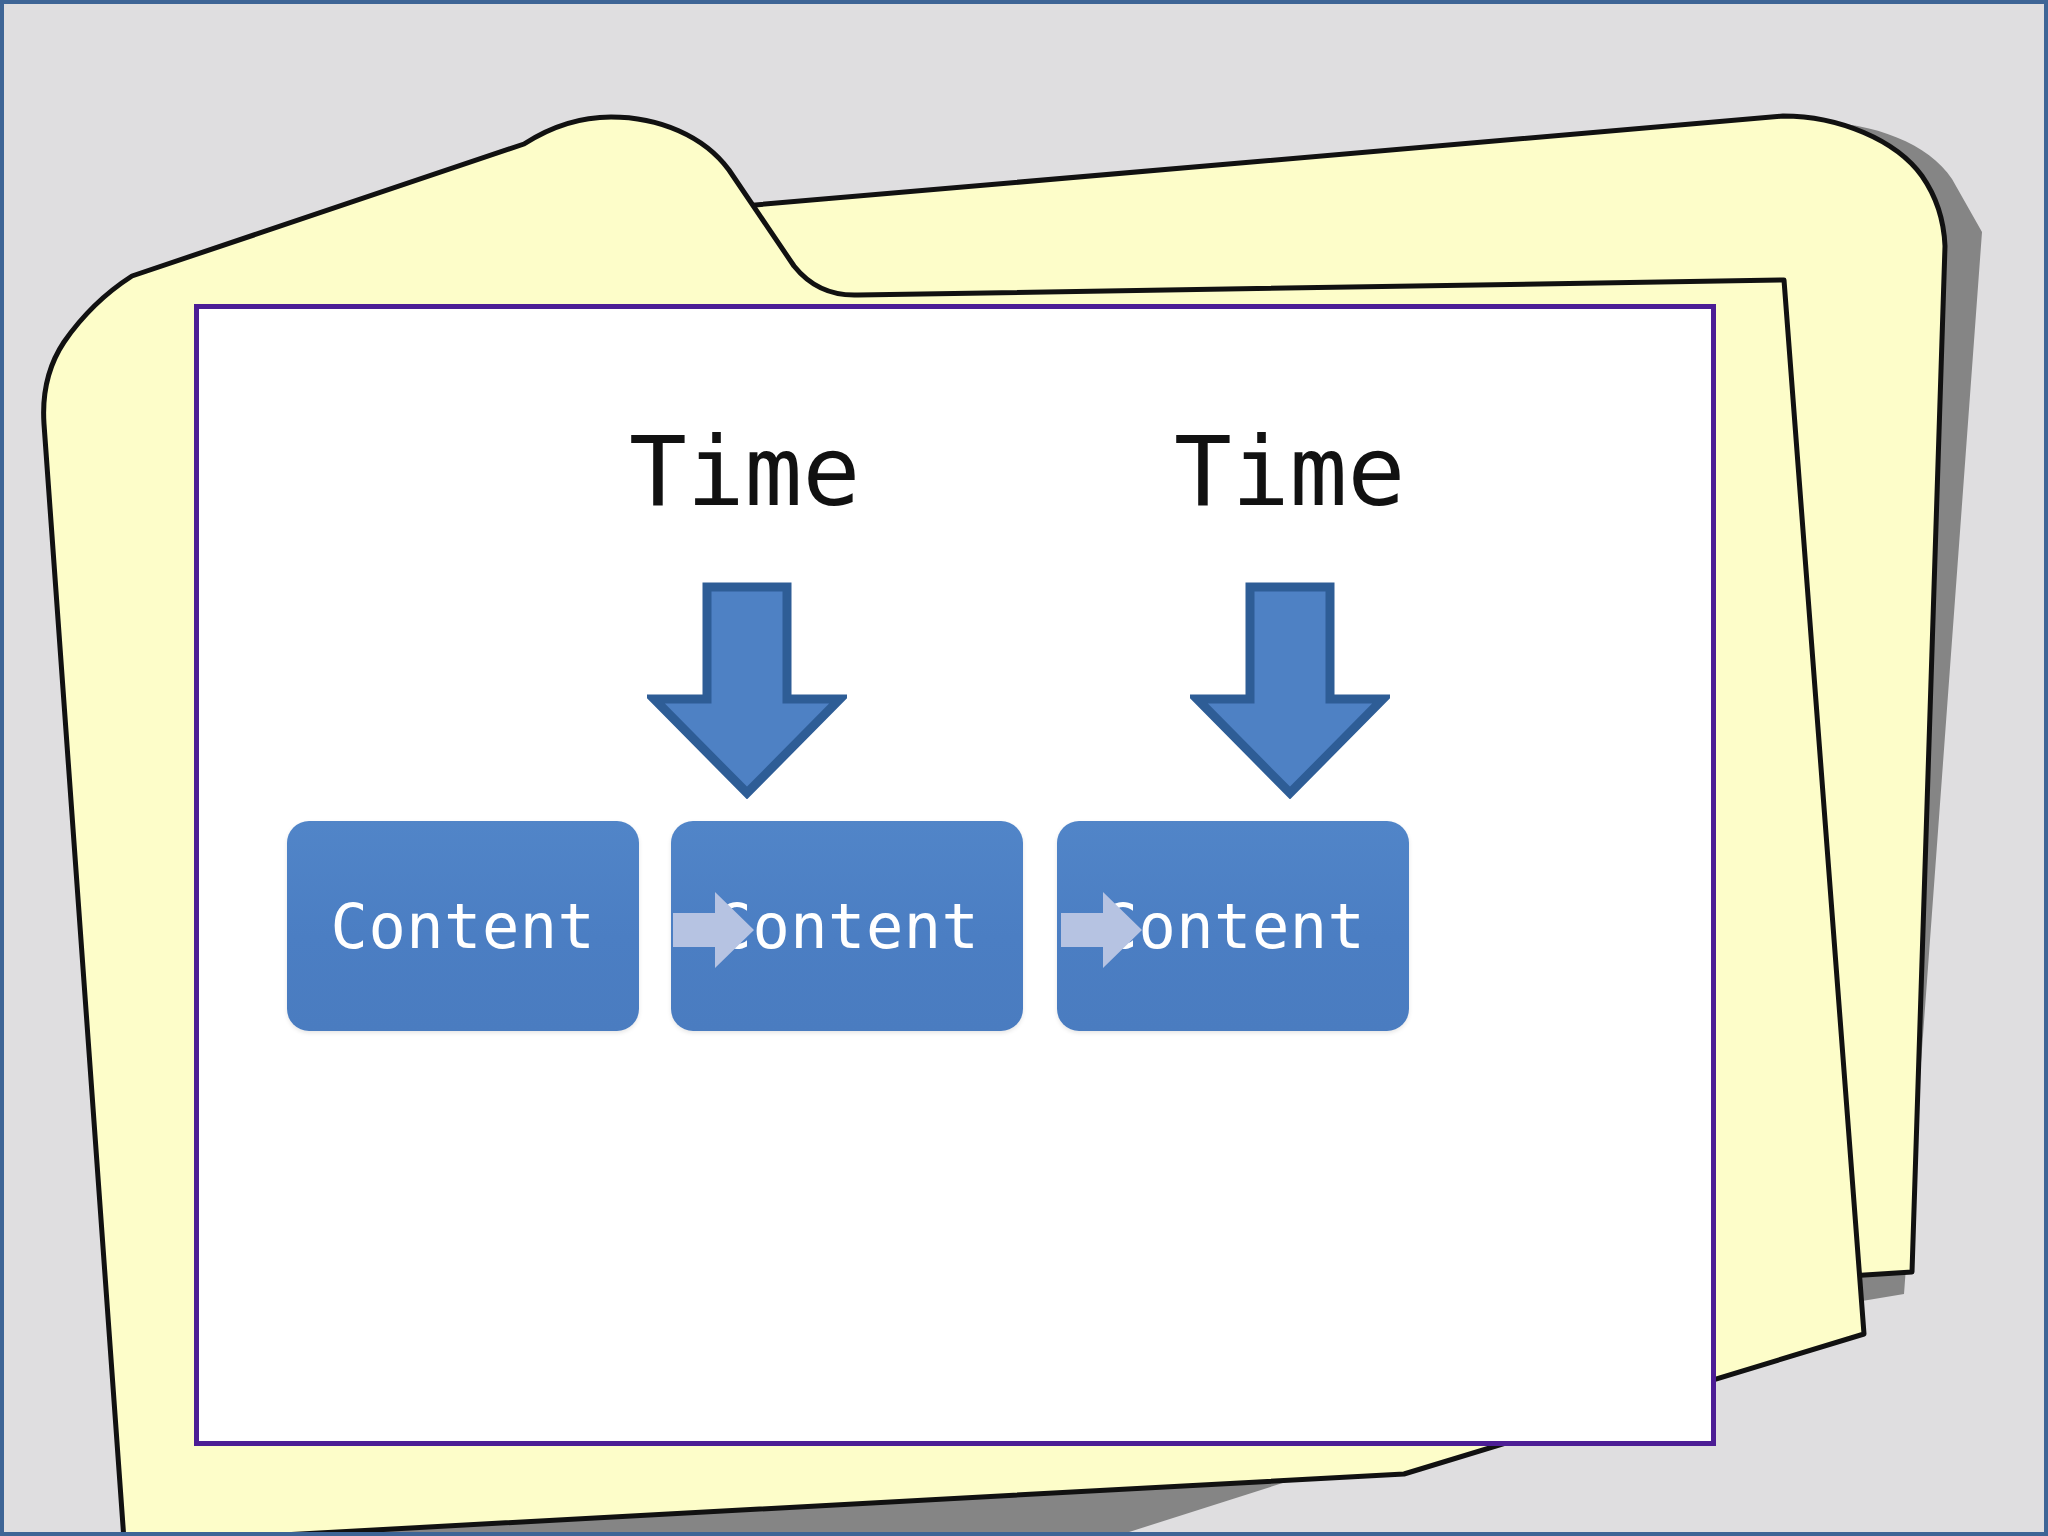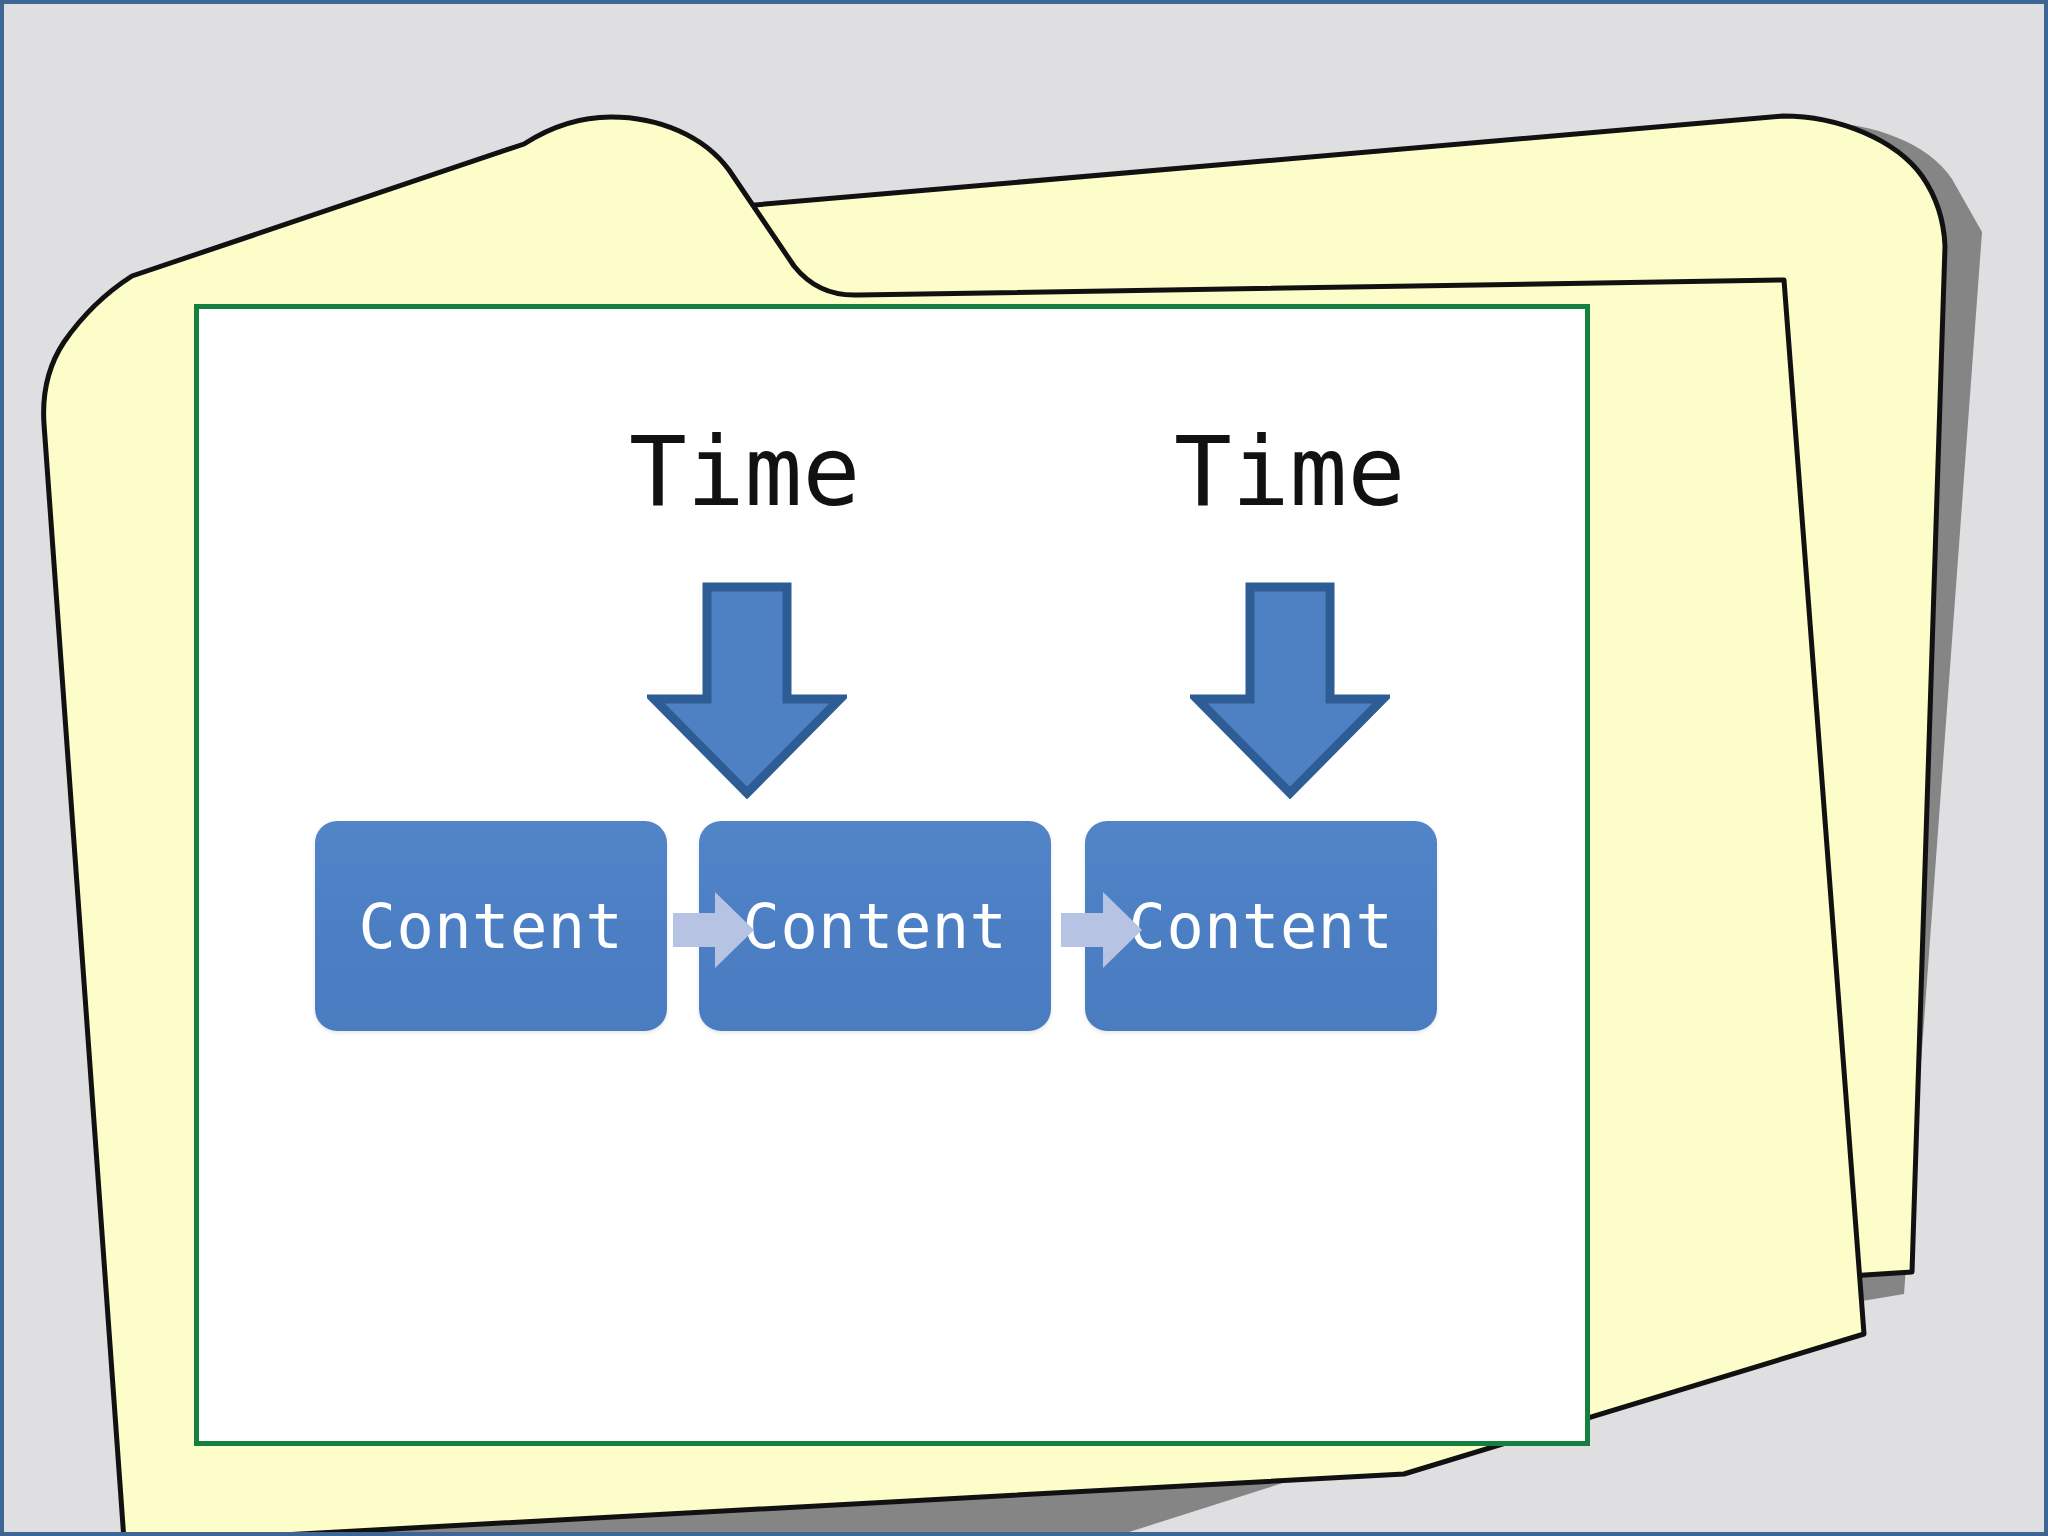--- a/index.html
+++ b/index.html
@@ -25,24 +25,24 @@
     width: 2048px;
     height: 1536px;
     pointer-events: none;
   }
 
   
   #page {
     position: absolute;
     left: 190px;
     top: 300px;
-    width: 1396px;
+    width: 1522px;
     height: 1142px;
     background: #ffffff;
-    border: 5px solid #15803d;
+    border: 5px solid #4c1d95;
     box-sizing: border-box;
   }
 
   
   #diagram {
     position: absolute;
     left: 0; top: 0;
     width: 100%;
     height: 100%;
   }
@@ -71,21 +71,20 @@
     position: absolute;
     top: 512px;
     width: 352px;
     height: 210px;
     border-radius: 22px;
     background: linear-gradient(180deg, #5185c8 0%, #4b7ec3 55%, #4a7cc0 100%);
     box-shadow: 0 2px 4px rgba(0,0,0,0.10);
     display: flex;
     align-items: center;
     justify-content: center;
-    margin-left: 28px;
   }
   .content-box .label {
     font-family: "DejaVu Sans Mono", "Liberation Mono", monospace;
     font-size: 62px;
     color: #ffffff;
     letter-spacing: 0.5px;
     white-space: nowrap;
   }
   #content-box-1 { left: 88px; }
   #content-box-2 { left: 472px; }

